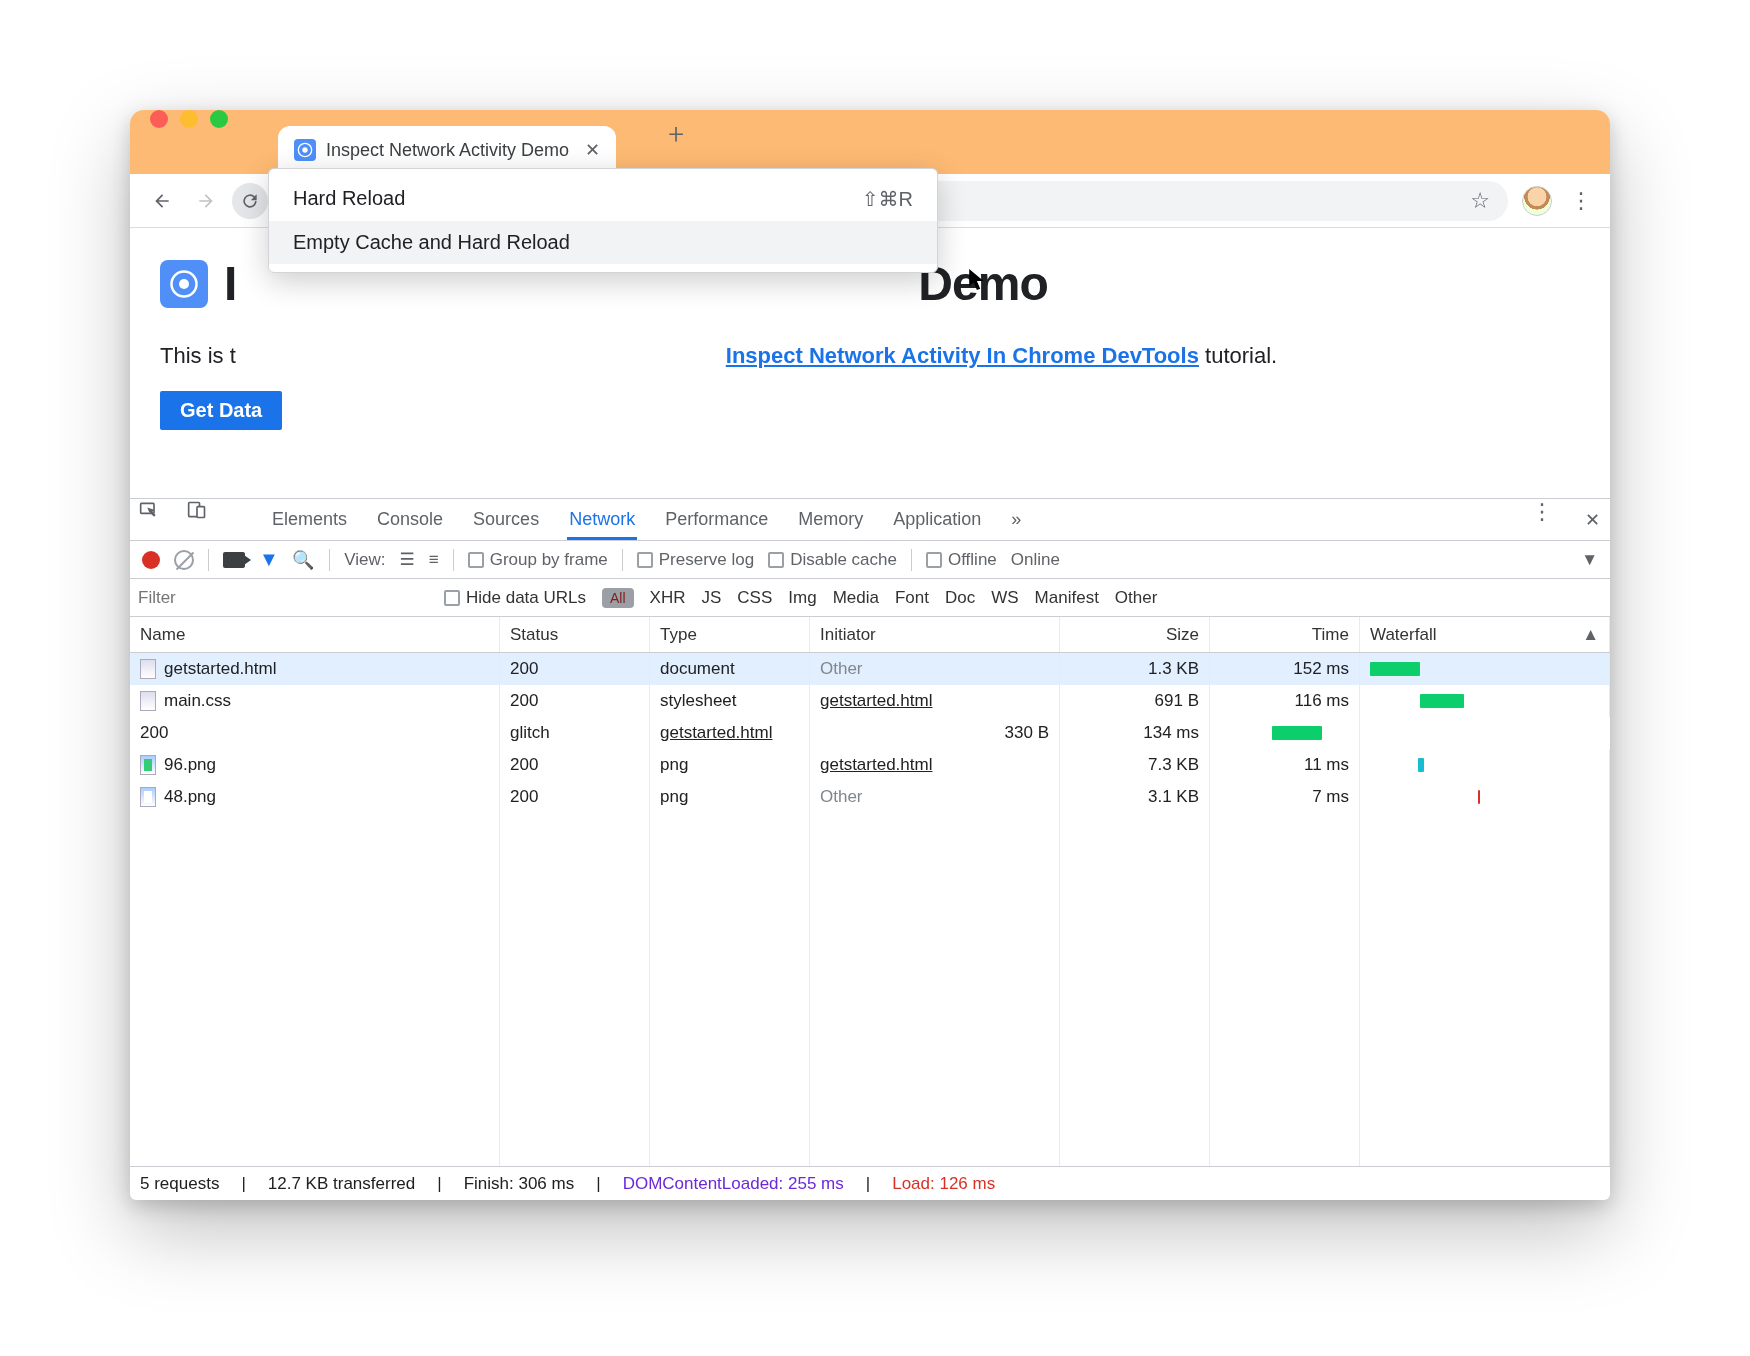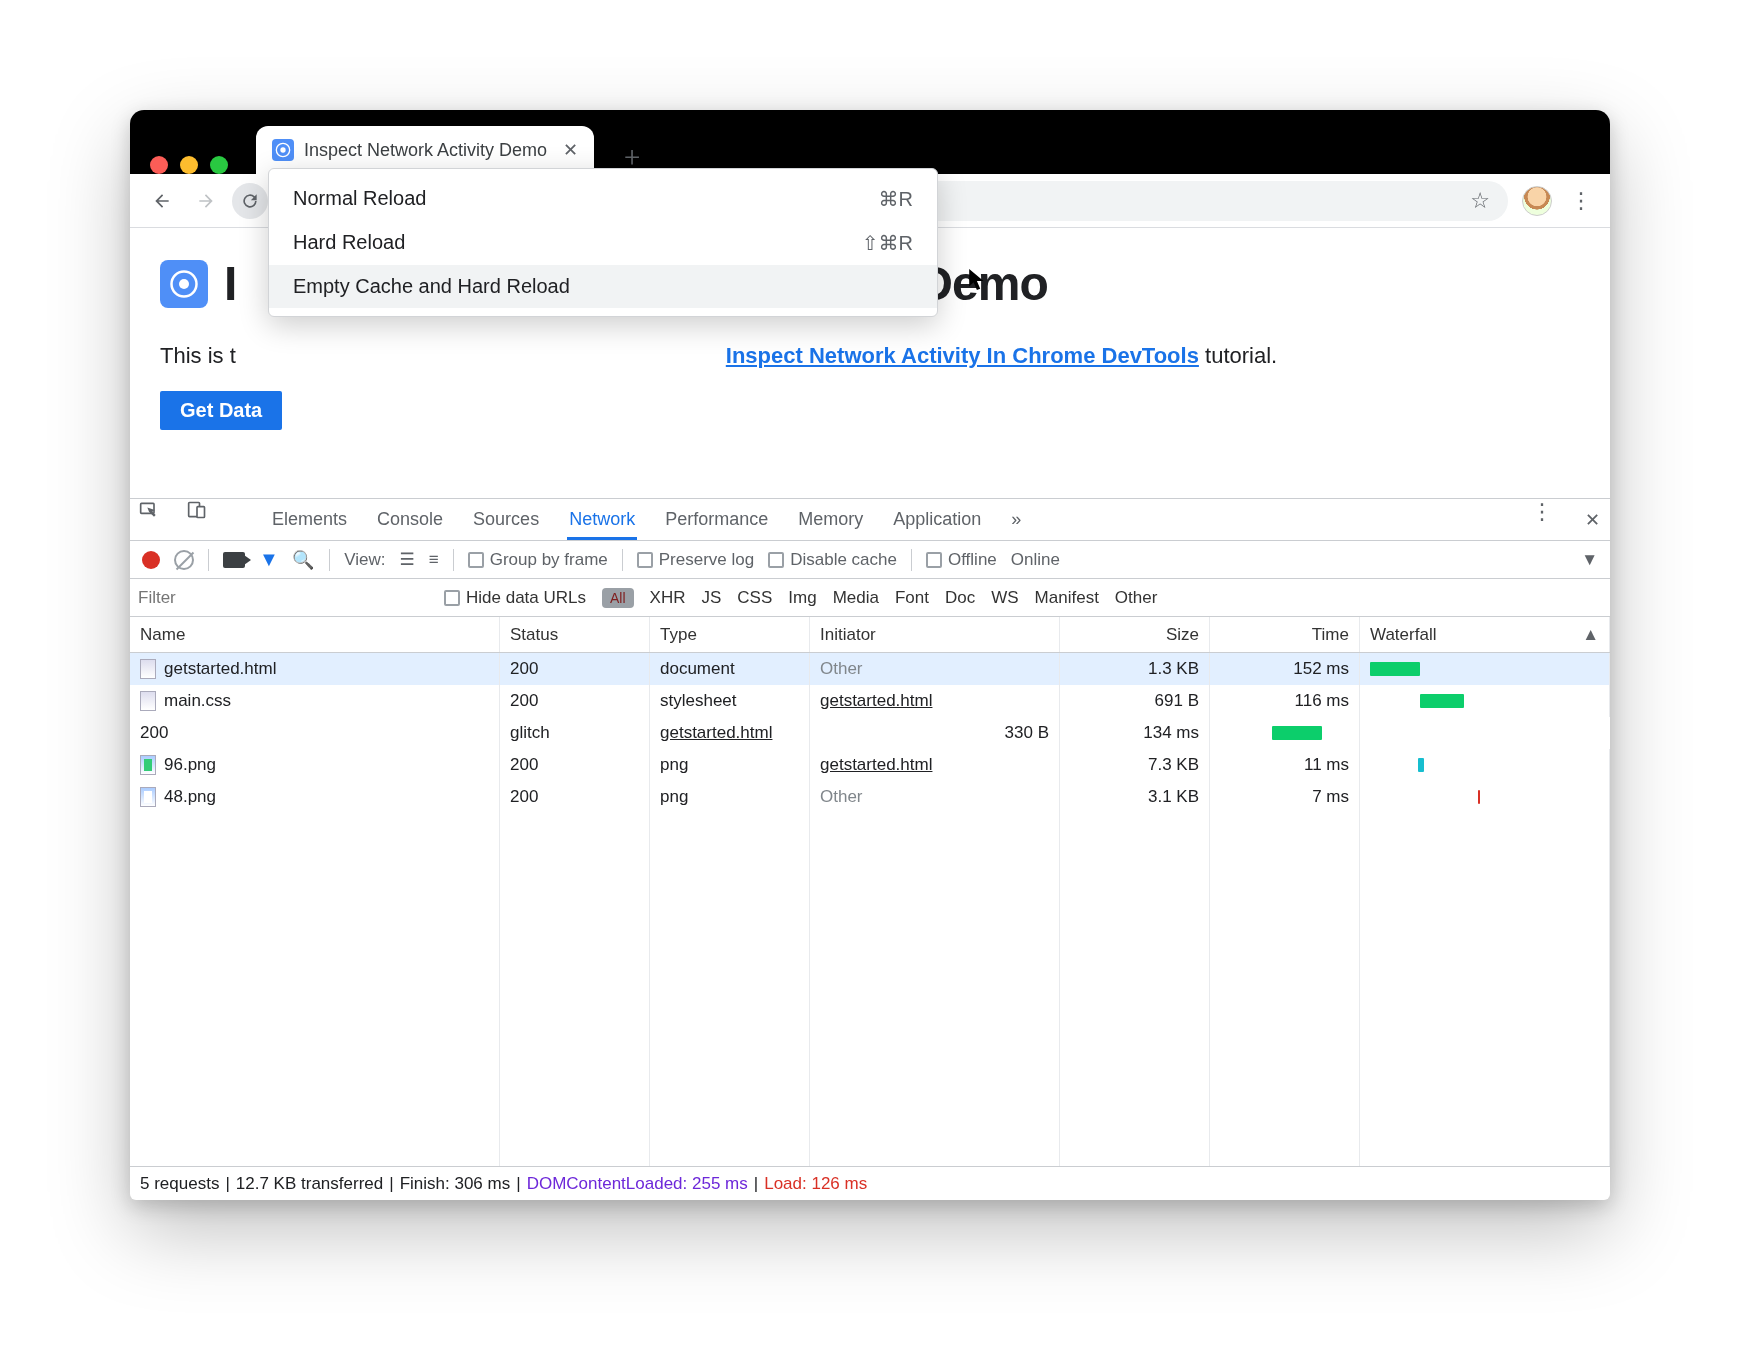--- a/index.html
+++ b/index.html
@@ -1,18 +1,18 @@
 <!DOCTYPE html>
 <html><head>
 <meta charset="utf-8">
 <style>
   * { box-sizing: border-box; margin:0; padding:0; }
   body { background:#fff; font-family:-apple-system,BlinkMacSystemFont,"Segoe UI",Roboto,sans-serif; color:#202124; width:1750px; height:1356px; position:relative; }
   .browser { position:absolute; left:130px; top:110px; width:1480px; height:1090px; border-radius:14px 14px 6px 6px; box-shadow:0 30px 80px rgba(0,0,0,.25),0 6px 20px rgba(0,0,0,.18); background:#fff; display:flex; flex-direction:column; overflow:hidden; }
-  .chrome-top { background:#000000; height:64px; display:flex; align-items:flex-end; padding:0 20px; gap:8px; position:relative; }
+  .chrome-top { background:#fdba74; height:64px; display:flex; align-items:flex-start; padding:0 20px; gap:30px; position:relative; }
   .traffic { display:flex; gap:12px; margin-right:20px; }
   .dot { width:18px; height:18px; border-radius:50%; }
   .dot.red{background:#fc5d57}.dot.yellow{background:#fdbd2e}.dot.green{background:#29c941}
   .tab { display:flex; align-items:center; gap:10px; background:#fff; height:48px; padding:0 16px; border-radius:12px 12px 0 0; margin-top:16px; font-family:Arial,sans-serif; font-size:18px; color:#3c4043; }
   .favicon { width:22px; height:22px; border-radius:4px; background:#4f8ff7; display:flex; align-items:center; justify-content:center; }
   .tab-close { color:#5f6368; font-size:18px; margin-left:6px; cursor:pointer; }
   .newtab { color:#5f6368; font-size:28px; margin-left:22px; margin-top:8px; cursor:pointer; font-weight:300; }
   .toolbar { height:54px; background:#fff; border-bottom:1px solid #dadce0; display:flex; align-items:center; padding:0 14px; gap:8px; }
   .nav-btn { width:36px; height:36px; border-radius:50%; display:flex; align-items:center; justify-content:center; color:#5f6368; cursor:pointer; font-size:24px; }
   .nav-btn.dis{color:#bfc2c5}
@@ -61,21 +61,21 @@
   .hdr .right,.row .right{justify-content:flex-end}
   .row{height:32px;font-size:17px}
   .row.sel{background:#e2efff}
   .row a{color:#202124;text-decoration:underline}
   .file-ico{width:16px;height:20px;border:1px solid #aab;background:linear-gradient(#dde,#fff);margin-right:8px;flex-shrink:0}
   .file-ico.img{background:linear-gradient(#acf,#fff);position:relative}
   .file-ico.img::after{content:'';position:absolute;inset:3px;background:#3c7}
   .file-ico.img2::after{background:#fff}
   .wf{position:relative;height:100%;width:100%}
   .bar{position:absolute;height:14px;top:9px;border-radius:1px}
-  .status { height:34px; border-top:1px solid #cacdd1; display:flex; align-items:center; padding:0 10px; font-size:17px; gap:6px; color:#202124;width:100%}
+  .status { height:34px; border-top:1px solid #cacdd1; display:flex; align-items:center; padding:0 10px; font-size:17px; gap:22px; color:#202124;width:100%}
   .status .blue{color:#6d28d9}.status .red{color:#d93025}
   .sort-arrow{margin-left:auto;color:#5f6368}
   .row-empty{flex:1;display:grid;grid-template-columns:370px 150px 160px 250px 150px 150px auto}
   .row-empty>div{border-right:1px solid #e8eaed}
 </style>
 </head>
 <body>
 
 <div class="browser">
 
@@ -327,24 +327,20 @@
       <span>Finish: 306 ms</span> |
       <span class="blue">DOMContentLoaded: 255 ms</span> |
       <span class="red">Load: 126 ms</span>
     </div>
   </div>
 </div>
 
 <div class="context-menu">
   <div id="ctx">
       <div class="ctx-item">
-        <span>Normal Reload</span>
-        <span class="ctx-short">⌘R</span>
-      </div>
-      <div class="ctx-item">
         <span>Hard Reload</span>
         <span class="ctx-short">⇧⌘R</span>
       </div>
       <div class="ctx-item hov">
         <span>Empty Cache and Hard Reload</span>
         <span class="ctx-short"></span>
       </div>
     </div>
   <svg class="cursor" width="18" height="22" viewBox="0 0 16 20">
       <path d="M0 0l0 16 4-4 3 7 3-1-3-7 6 0z" fill="#000"></path>

